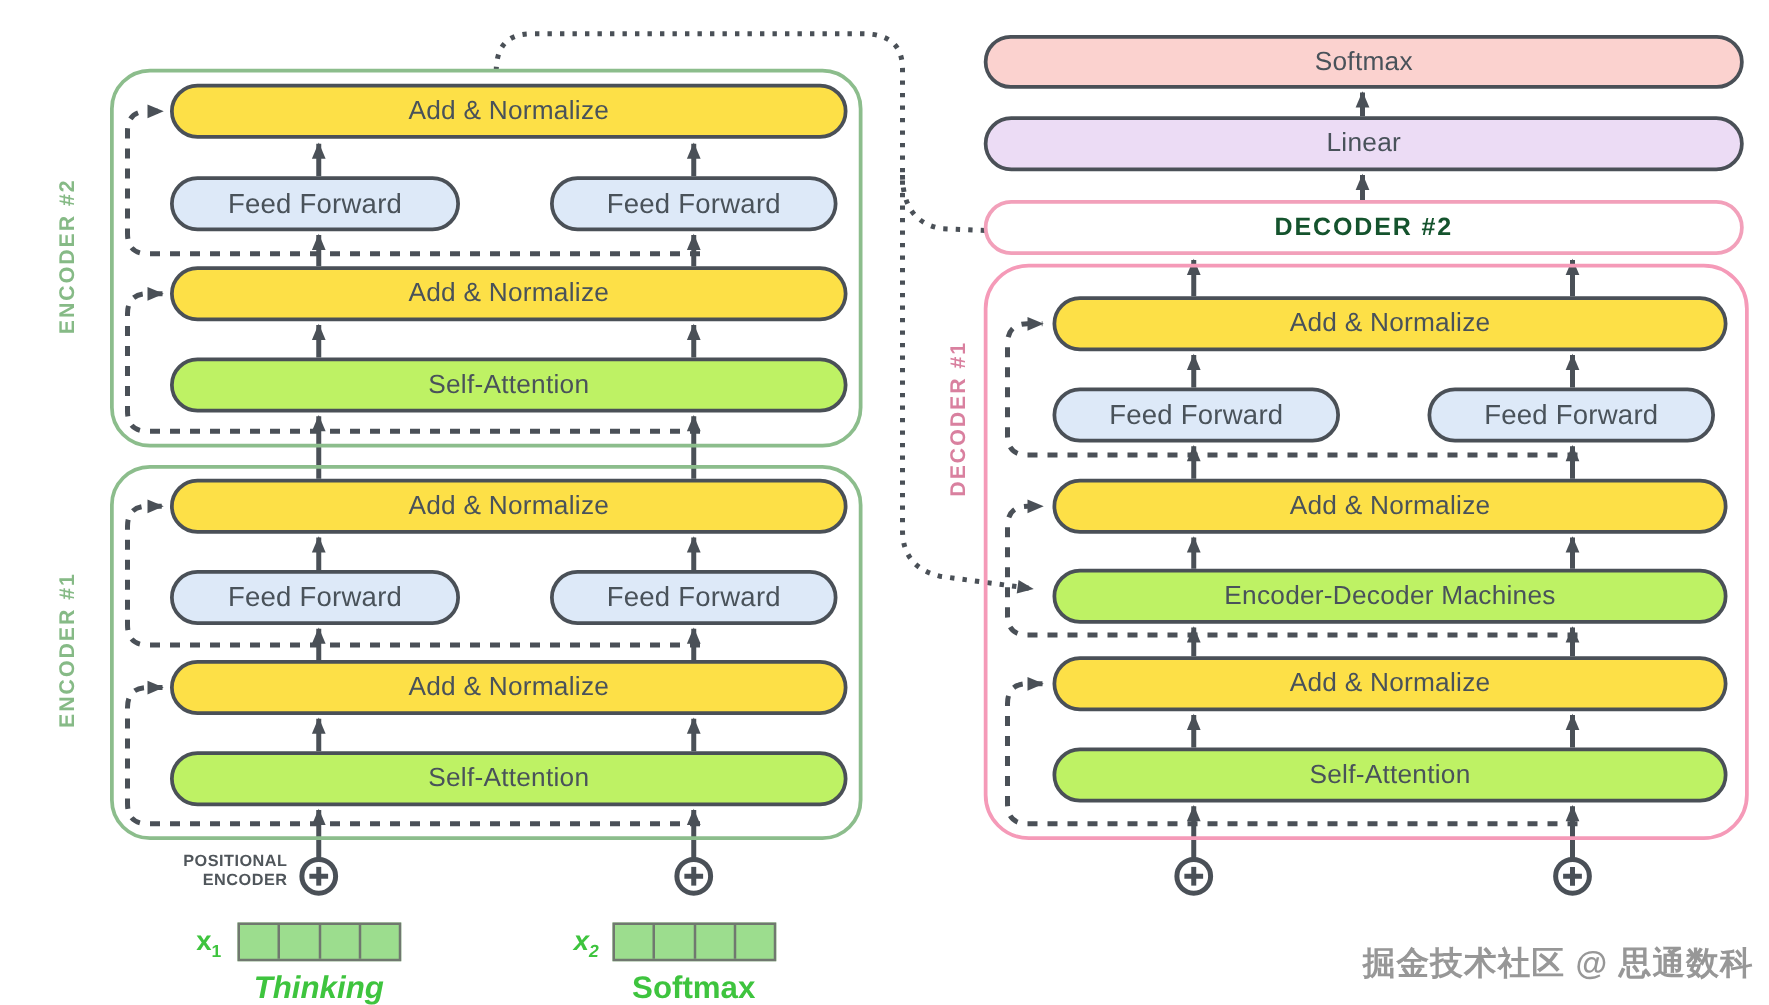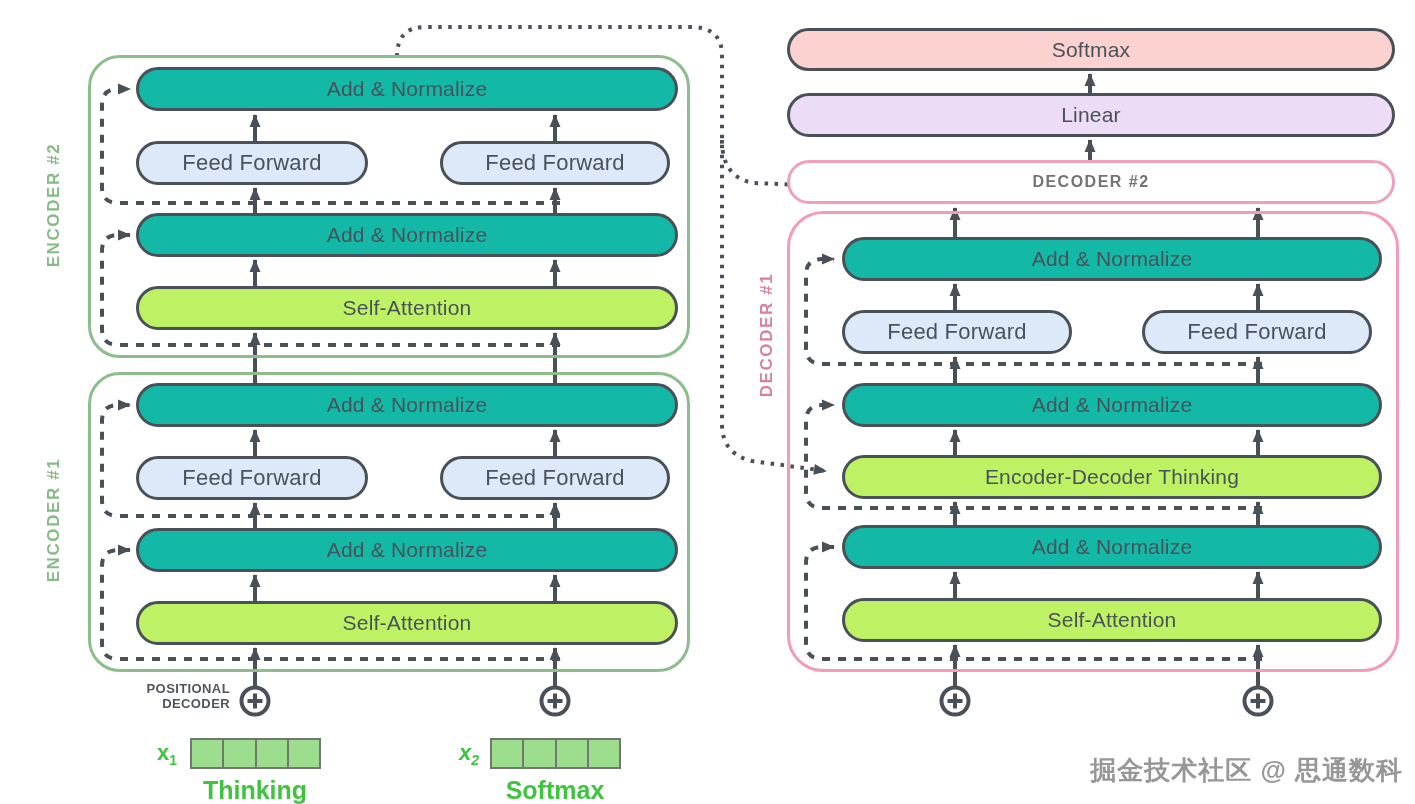--- a/index.html
+++ b/index.html
@@ -12,28 +12,28 @@
   .group-box{position:absolute;box-sizing:border-box;border-radius:32px;background:transparent;}
   .enc-box{border:3px solid #8cbd8c;}
   .dec-box{border:3px solid #f59ab8;border-radius:36px;}
   
   .pill{
     position:absolute;box-sizing:border-box;height:44px;border:3.5px solid #4a5057;
     border-radius:999px;display:flex;align-items:center;justify-content:center;
     font-size:21px;font-weight:500;color:#49525a;letter-spacing:0.2px;white-space:nowrap;
   }
   .pill.small{font-size:22px;}
-  .green{background:#14b8a6;}
+  .green{background:#fde047;}
   .blue{background:#dde9f8;}
   .orange{background:#bef264;}
   .red{background:#fbd2cf;}
   .purple{background:#ecdcf5;}
   .outline-pink{
-    background:#ffffff;border:3px solid #f2a0ba;color:#737373;
-    font-weight:600;font-size:16px;letter-spacing:1.5px;text-align:center;
+    background:#ffffff;border:3px solid #f2a0ba;color:#14532d;
+    font-weight:600;font-size:20px;letter-spacing:1.5px;text-align:center;
   }
   
   .vlabel{
     position:absolute;width:220px;text-align:center;transform:rotate(-90deg);
     font-size:17px;font-weight:600;letter-spacing:1.6px;white-space:nowrap;
   }
   .vlabel.g{color:#86ba86;}
   .vlabel.p{color:#d9809f;}
   
   .pos-enc{
@@ -171,37 +171,37 @@
   <div class="pill orange" style="left:136px;top:601px;width:542px;">Self-Attention</div>
 
   <div class="pill red" style="left:787px;top:28px;width:608px;height:43px;">Softmax</div>
   <div class="pill purple" style="left:787px;top:93px;width:608px;">Linear</div>
   <div class="pill outline-pink" style="left:787px;top:160px;width:608px;">DECODER #2</div>
 
   <div class="pill green" style="left:842px;top:237px;width:540px;">Add &amp; Normalize</div>
   <div class="pill blue small" style="left:842px;top:310px;width:230px;">Feed Forward</div>
   <div class="pill blue small" style="left:1142px;top:310px;width:230px;">Feed Forward</div>
   <div class="pill green" style="left:842px;top:383px;width:540px;">Add &amp; Normalize</div>
-  <div class="pill orange" style="left:842px;top:455px;width:540px;">Encoder-Decoder Thinking</div>
+  <div class="pill orange" style="left:842px;top:455px;width:540px;">Encoder-Decoder Machines</div>
   <div class="pill green" style="left:842px;top:525px;width:540px;">Add &amp; Normalize</div>
   <div class="pill orange" style="left:842px;top:598px;width:540px;">Self-Attention</div>
 
   <div class="pos-enc">
     <span>POSITIONAL</span>
-    <span>DECODER</span>
+    <span>ENCODER</span>
   </div>
 
   <div class="x-label" style="left:157px;top:740px;"><span>x</span><sub>1</sub></div>
   <div class="vec" style="left:190px;top:738px;">
     <div class="cell"></div>
     <div class="cell"></div>
     <div class="cell"></div>
     <div class="cell"></div>
   </div>
-  <div class="word" style="left:170px;top:776px;">Thinking</div>
+  <div class="word" style="left:170px;top:776px;font-style:italic;">Thinking</div>
 
   <div class="x-label" style="left:459px;top:740px;font-style:italic;"><span>x</span><sub>2</sub></div>
   <div class="vec" style="left:490px;top:738px;">
     <div class="cell"></div>
     <div class="cell"></div>
     <div class="cell"></div>
     <div class="cell"></div>
   </div>
   <div class="word" style="left:470px;top:776px;">Softmax</div>
 

